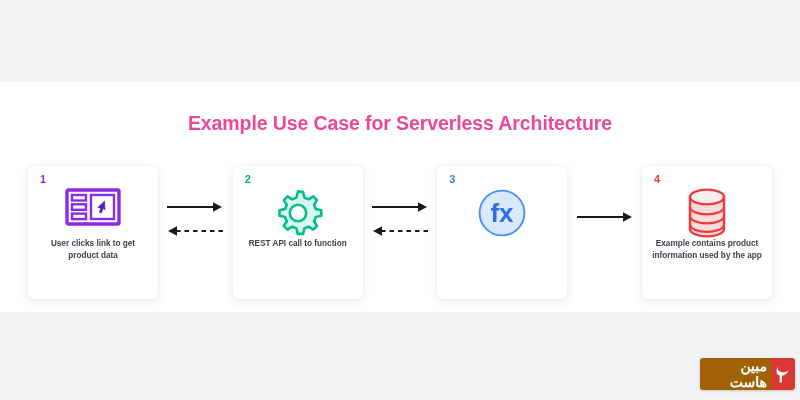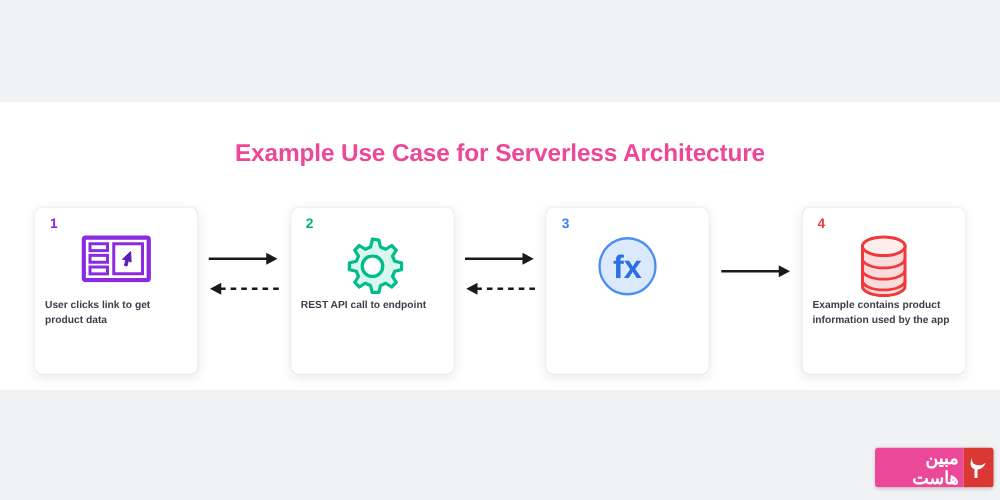--- a/index.html
+++ b/index.html
@@ -83,20 +83,21 @@
     height: 52px;
     display: flex;
     align-items: flex-start;
     justify-content: center;
   }
   .card-text {
     position: absolute;
     left: 8px;
     top: 72px;
     width: 114px;
+    text-align: center;
     font-size: 8.2px;
     line-height: 1.42;
     color: #3b3f4a;
     font-weight: bold;
   }
 
   
   .conn {
     flex: 1 1 auto;
     height: 133px;
@@ -128,21 +129,21 @@
     top: 358px;
     width: 95px;
     height: 32px;
     display: flex;
     border-radius: 3px;
     overflow: hidden;
     box-shadow: 0 1px 3px rgba(0,0,0,0.18);
   }
   .wm-text {
     flex: 1 1 auto;
-    background: #ec4899;
+    background: #a16207;
     color: #ffffff;
     display: flex;
     align-items: center;
     justify-content: center;
     font-size: 14px;
     font-weight: bold;
     direction: rtl;
     letter-spacing: 0.5px;
     padding-right: 4px;
   }
@@ -202,21 +203,21 @@
     <div class="card-icon">
       <svg width="50" height="50" viewBox="0 0 50 50" aria-hidden="true">
         <path d="M25 3.2
                  L30.1 4.1 L31.4 9.6 L35.6 11.4 L40.3 8.4 L44 12.1 L41 16.8 L42.8 21 L48.3 22.3
                  L48.3 27.7 L42.8 29 L41 33.2 L44 37.9 L40.3 41.6 L35.6 38.6 L31.4 40.4 L30.1 45.9
                  L24.7 45.9 L23.4 40.4 L19.2 38.6 L14.5 41.6 L10.8 37.9 L13.8 33.2 L12 29 L6.5 27.7
                  L6.5 22.3 L12 21 L13.8 16.8 L10.8 12.1 L14.5 8.4 L19.2 11.4 L23.4 9.6 Z" fill="#d9f7ee" stroke="#00bd8b" stroke-width="2.6" stroke-linejoin="round"></path>
         <circle cx="25" cy="25" r="8.2" fill="#ffffff" stroke="#00bd8b" stroke-width="2.6"></circle>
       </svg>
     </div>
-    <div class="card-text">REST API call to endpoint</div>
+    <div class="card-text">REST API call to function</div>
   </div>
 
   <div class="conn">
     <div class="arrows">
       <div class="arrow-row">
         <svg width="58" height="14" viewBox="0 0 58 14">
           <line x1="1" y1="7" x2="48" y2="7" stroke="#1a1a1a" stroke-width="2.1"></line>
           <path d="M47 2.2 L56 7 L47 11.8 Z" fill="#1a1a1a"></path>
         </svg>
       </div>

